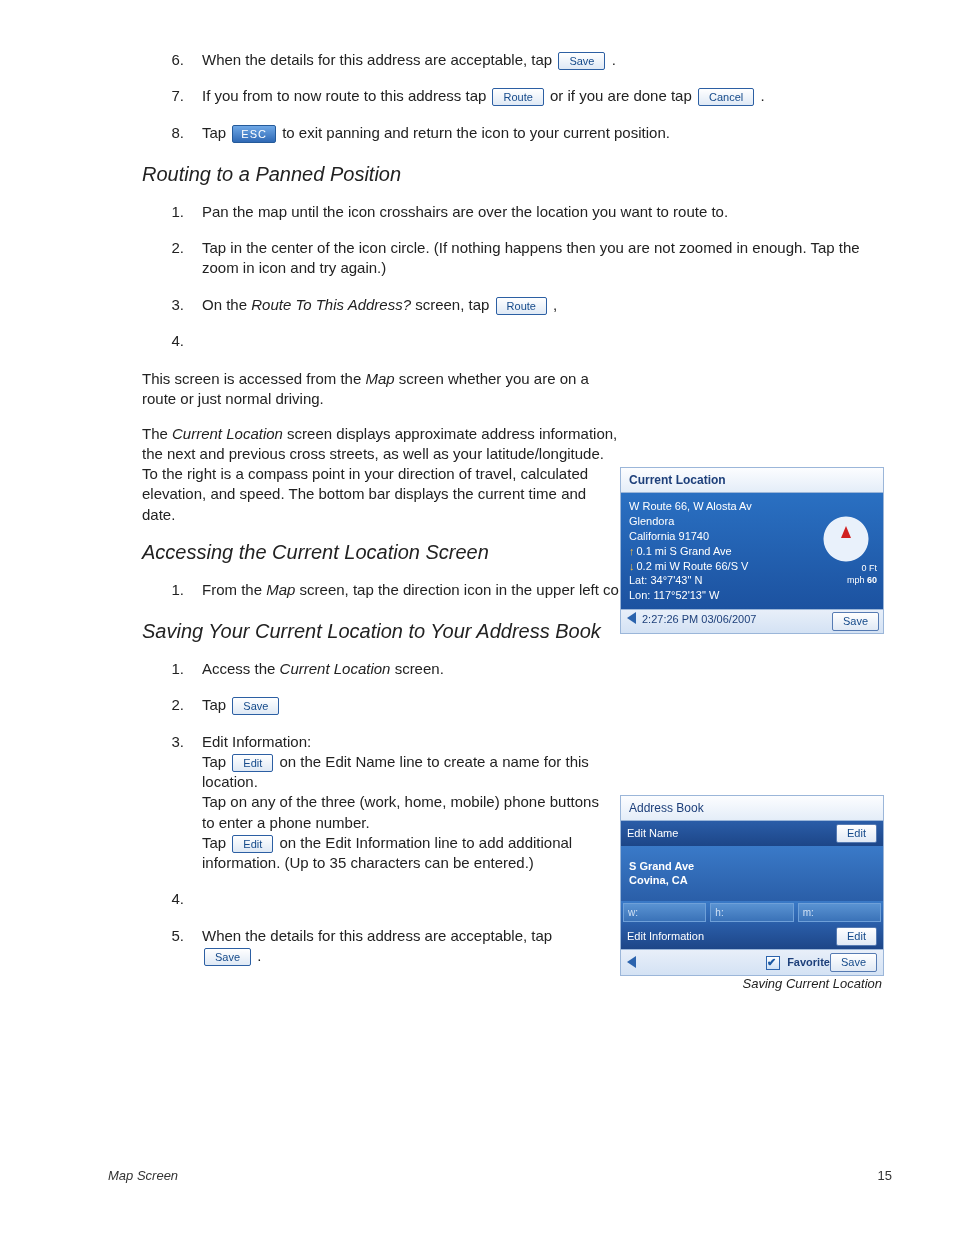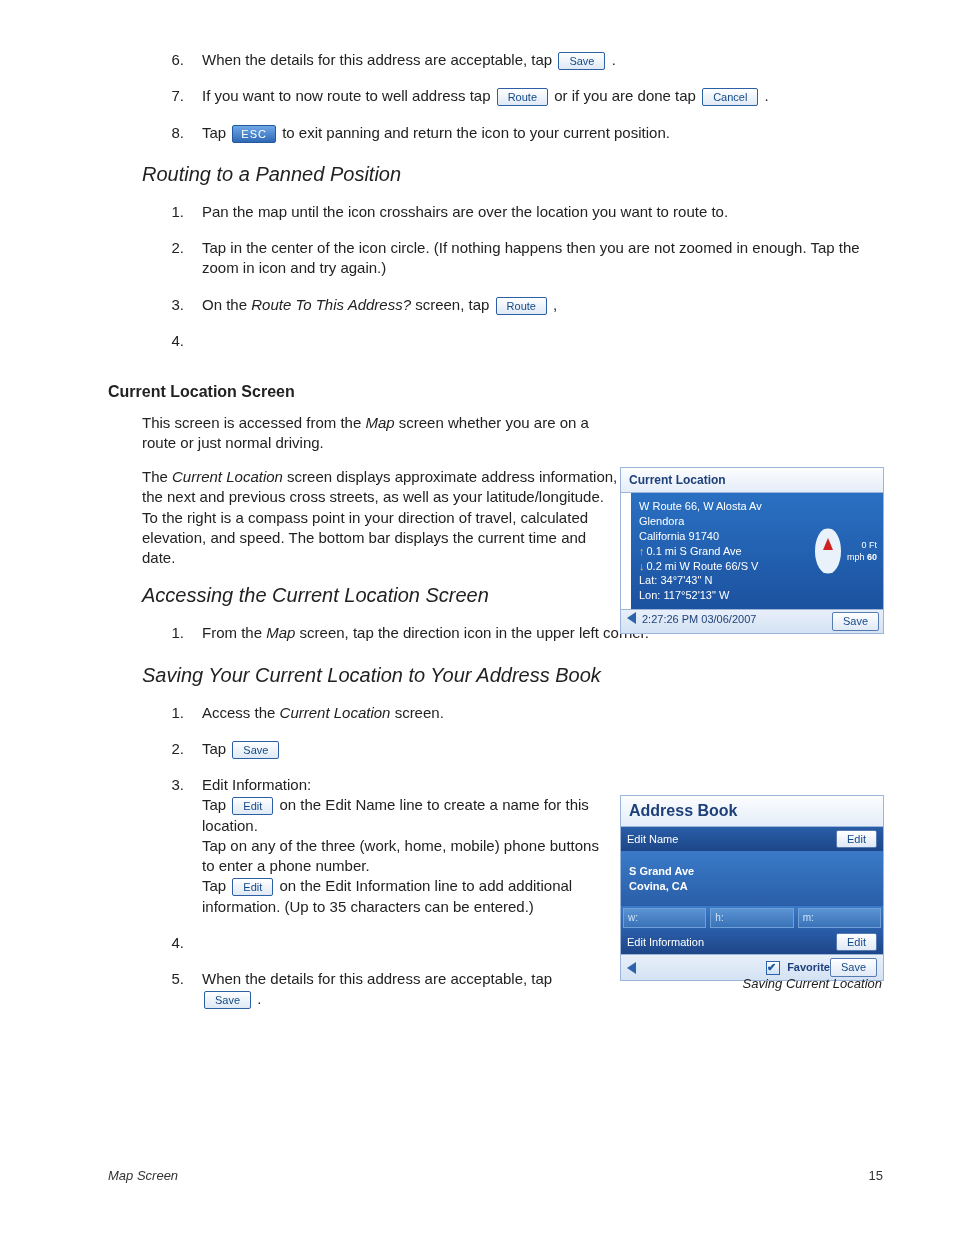--- a/index.html
+++ b/index.html
@@ -105,26 +105,25 @@
     padding: 4px 8px;
     border-bottom: 1px solid #9bb6d9;
     font-size: 12px;
   }
   .shot .bluebody {
     background: linear-gradient(#2a70c2,#1c52a0);
     color: #fff;
     padding: 6px 8px 6px 8px;
     position: relative;
     line-height: 1.35;
-    margin-left: 10px;
   }
   .shot .bluebody .right {
     position: absolute; right: 6px; top: 4px; bottom: 5px;
     width: 62px;
-    display: flex; flex-direction: row;
+    display: flex; flex-direction: column;
     align-items: center; justify-content: center;
     font-size: 9px;
   }
   .compass {
     width: 46px; height: 46px;
     border-radius: 50%;
     background: radial-gradient(circle at 50% 50%, #e9f1fb 0 22px, transparent 23px);
     position: relative;
     display:flex; align-items:center; justify-content:center;
   }
@@ -165,24 +164,24 @@
     position: absolute;
     left: 620px; top: 795px;
     width: 262px;
     border: 1px solid #9bb6d9;
     font-family: Verdana, Arial, sans-serif;
     font-size: 11px;
   }
   .shot2 .titlebar {
     background: linear-gradient(#fcfdff,#e4edf8);
     color: #1d3f7a;
-    font-weight: bold;
+    font-weight: normal;
     padding: 4px 8px;
     border-bottom: 1px solid #9bb6d9;
-    font-size: 16px;
+    font-size: 12px;
   }
   .shot2 .rowdark {
     background: linear-gradient(#2a5da8,#1d4688);
     color:#fff;
     display:flex; align-items:center; justify-content:space-between;
     padding:3px 6px;
   }
   .shot2 .rowlight {
     background: linear-gradient(#3a7ac8,#2a5ea8);
     color:#fff;
@@ -225,21 +224,21 @@
   .shot2 .footer2 .fav .chk::after {
     content:"✔"; position:absolute; left:0; top:-2px; font-size:11px; color:#1a58a3;
   }
   .caption2 {
     position:absolute; left:620px; top:975px; width:262px;
     text-align:right; font-style:italic; font-size:13px;
   }
 
   
   .pgfoot {
-    position: absolute; left: 108px; right: 71px; bottom: 50px;
+    position: absolute; left: 108px; right: 62px; bottom: 50px;
     display:flex; justify-content:space-between;
     font-style: italic; font-size: 13px; color:#333;
   }
   .pgfoot .pn { font-style: normal; }
 
   
   .narrow .body { max-width: 400px; }
 </style>
 </head>
 <body>
@@ -251,21 +250,21 @@
       <span class="num">6.</span>
       <span class="body">
         <span>When the details for this address are acceptable, tap </span>
         <span class="gps-btn">Save</span>
         <span>.</span>
       </span>
     </li>
     <li>
       <span class="num">7.</span>
       <span class="body">
-        <span>If you want to now route to well address tap </span>
+        <span>If you from to now route to this address tap </span>
         <span class="gps-btn">Route</span>
         <span> or if you are done tap </span>
         <span class="gps-btn">Cancel</span>
         <span>.</span>
       </span>
     </li>
     <li>
       <span class="num">8.</span>
       <span class="body">
         <span>Tap </span>
@@ -294,21 +293,20 @@
         <span> screen, tap </span>
         <span class="gps-btn">Route</span>
         <span>,</span>
       </span>
     </li>
     <li>
       <span class="num">4.</span>
     </li>
   </ol>
 
-  <h2 class="section">Current Location Screen</h2>
 
   <p class="intro">
     <span>This screen is accessed from the </span>
     <span class="ital">Map</span>
     <span> screen whether you are on a route or just normal driving.</span>
   </p>
   <p class="intro">
     <span>The </span>
     <span class="ital">Current Location</span>
     <span> screen displays approximate address information, the next and previous cross streets, as well as your latitude/longitude.  To the right is a compass point in your direction of travel, calculated elevation, and speed.  The bottom bar displays the current time and date.</span>

